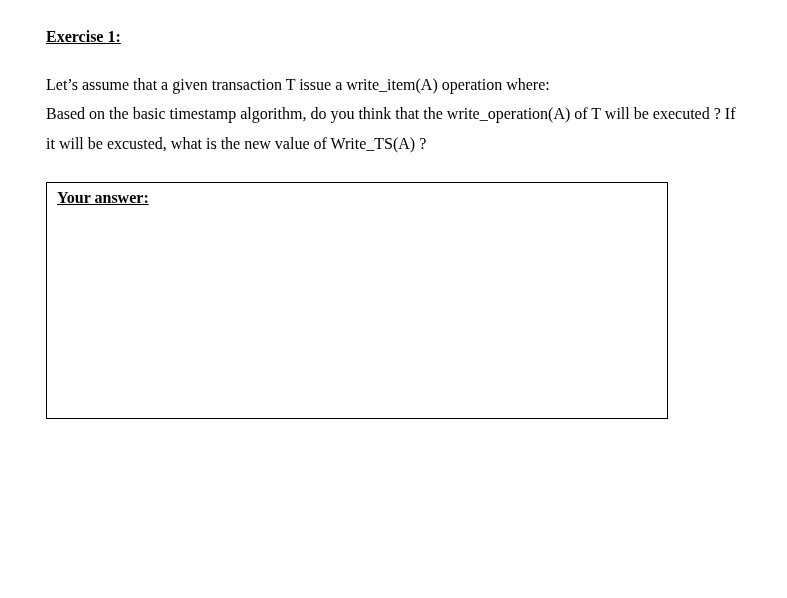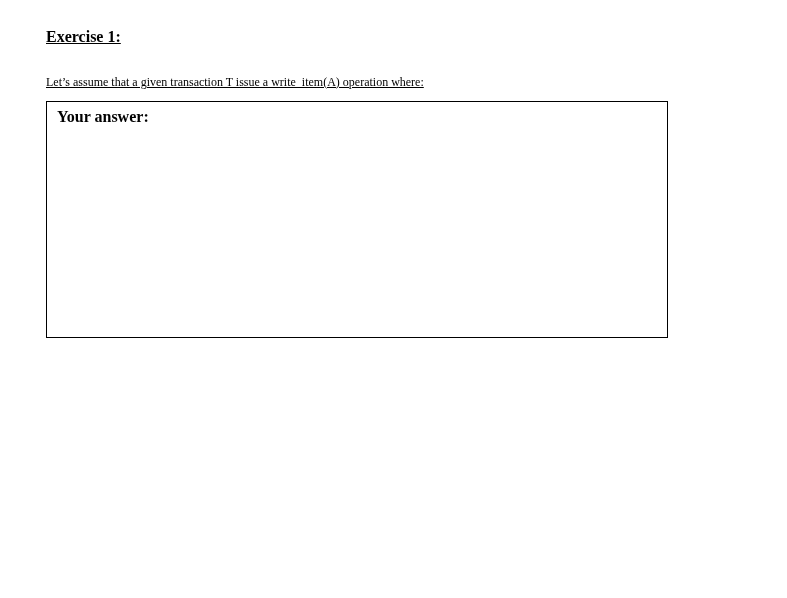--- a/index.html
+++ b/index.html
@@ -17,24 +17,22 @@
     padding: 28px 46px 0 46px;
     position: relative;
   }
   .heading {
     font-weight: bold;
     text-decoration: underline;
     font-size: 16px;
     margin-bottom: 27px;
   }
   .intro {
-    font-size: 12px;
-    margin-bottom: 10px;
+    font-size: 16px;
     line-height: 1.5;
-    text-decoration: underline;
   }
   ul.bullets {
     list-style: disc;
     margin: 0 0 8px 0;
     padding-left: 64px;
   }
   ul.bullets li {
     font-size: 16px;
     line-height: 1.9;
     padding-left: 6px;
@@ -47,31 +45,33 @@
   }
   .answer-box {
     border: 1px solid #000000;
     width: 622px;
     height: 237px;
     box-sizing: border-box;
     padding: 6px 10px;
   }
   .answer-label {
     font-weight: bold;
+    text-decoration: underline;
     font-size: 16px;
   }
 </style>
 </head>
 <body>
 
 <div class="page">
 
   <div class="heading">Exercise 1:</div>
 
   <div class="intro">Let’s assume that a given transaction T issue a write_item(A) operation where:</div>
 
 
+  <div class="question">Based on the basic timestamp algorithm, do you think that the write_operation(A) of T will be executed ? If it will be excusted, what is the new value of Write_TS(A) ?</div>
 
   <div class="answer-box">
     <span class="answer-label">Your answer:</span>
   </div>
 
 </div>
 
 </body></html>

